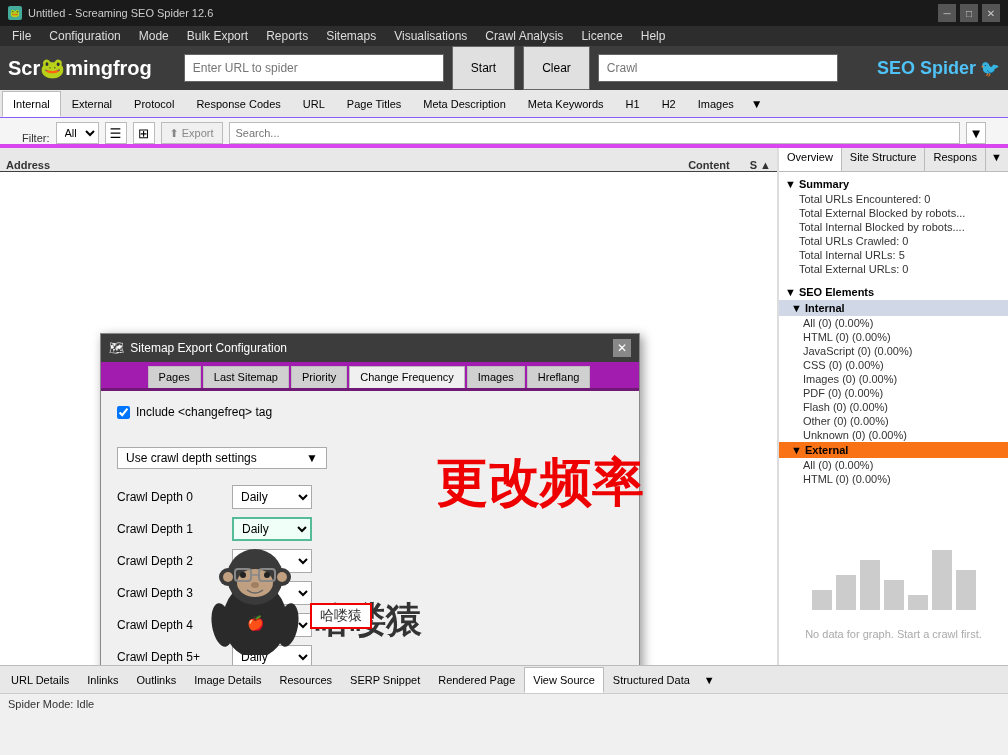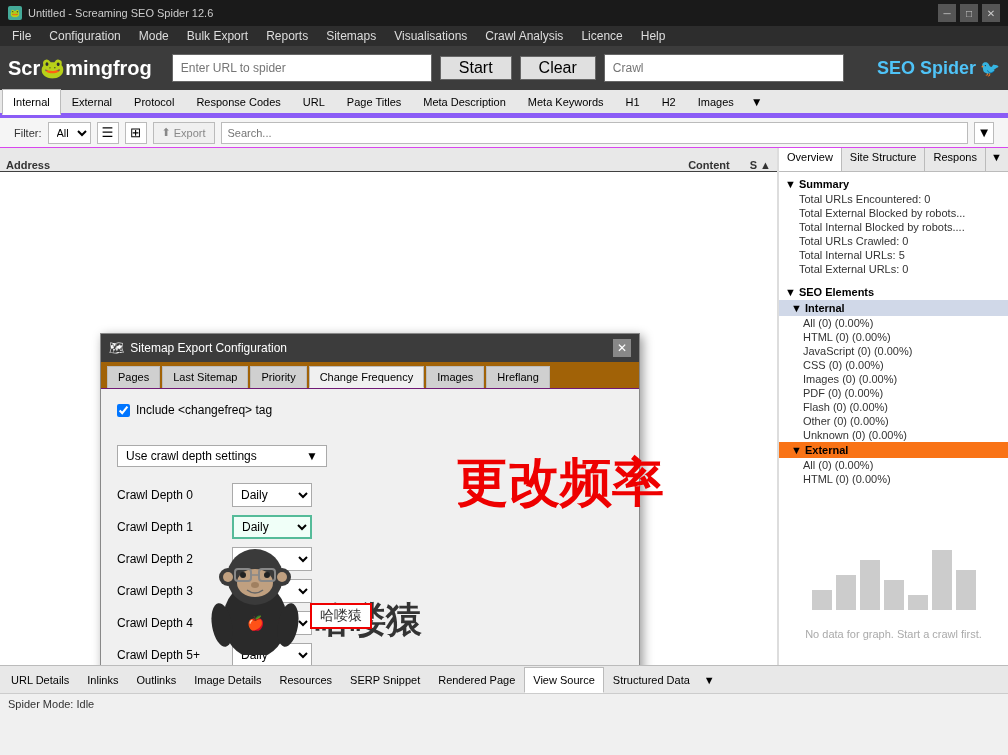--- a/index.html
+++ b/index.html
@@ -44,42 +44,42 @@
       height: 44px;
       display: flex;
       align-items: center;
       padding: 0 8px;
       gap: 8px;
     }
     .logo-area {
       display: flex;
       align-items: center;
       gap: 4px;
-      margin-right: 12px;
+      margin-right: 24px;
       justify-content: center;
     }
     .logo-text { color: white; font-size: 20px; font-weight: bold; }
     .logo-o { color: #e8a020; }
     .url-input {
       flex: 1;
       max-width: 260px;
       height: 28px;
       padding: 0 8px;
       background: white;
       border: 1px solid #666;
       font-size: 12px;
       color: #999;
     }
     .toolbar-btn {
-      height: 24px;
+      height: 44px;
       padding: 0 18px;
       border: 1px solid #666;
       background: #e0e0e0;
       cursor: pointer;
-      font-size: 16px;
+      font-size: 12px;
       font-weight: 500;
     }
     .toolbar-btn.start { background: #e0e0e0; }
     .toolbar-btn.clear { background: #e0e0e0; }
     .crawl-input {
       flex: 1;
       max-width: 240px;
       height: 28px;
       padding: 0 8px;
       background: white;
@@ -93,21 +93,21 @@
       font-weight: bold;
       display: flex;
       align-items: center;
       gap: 4px;
     }
     .twitter-icon { color: #1da1f2; font-size: 16px; }
 
     
     .main-tabs {
       background: #e8e8e8;
-      border-bottom: 5px solid #8b5cf6;
+      border-bottom: 1px solid #8b5cf6;
       display: flex;
       align-items: center;
       height: 28px;
       padding: 0 2px;
     }
     .main-tab {
       padding: 4px 10px;
       cursor: pointer;
       border: 1px solid transparent;
       font-size: 11px;
@@ -120,25 +120,25 @@
       background: white;
       border-color: #bbb #bbb #fff #bbb;
       border-bottom: 1px solid white;
       margin-bottom: -1px;
     }
     .tab-more { padding: 4px 6px; cursor: pointer; }
 
     
     .filter-bar {
       background: #f5f5f5;
-      border-bottom: 1px solid #d946ef;
+      border-bottom: 4px solid #d946ef;
       height: 30px;
       display: flex;
-      align-items: center;
-      padding: 0 14px;
+      align-items: flex-end;
+      padding: 0 22px;
       gap: 6px;
     }
     .filter-label { font-size: 11px; color: #333; }
     .filter-select {
       height: 22px;
       padding: 0 4px;
       font-size: 11px;
       border: 1px solid #bbb;
       background: white;
     }
@@ -303,24 +303,25 @@
       background: #888;
       border: none;
       color: white;
       cursor: pointer;
       font-size: 12px;
       display: flex;
       align-items: center;
       justify-content: center;
     }
     .dialog-tabs {
-      background: #a16207;
+      background: #a21caf;
       display: flex;
       padding: 4px 6px 0 6px;
-      border-bottom: 1px solid #701a75;
+      border-bottom: 3px solid #701a75;
+      justify-content: center;
     }
     .dialog-tab {
       padding: 4px 10px;
       font-size: 11px;
       cursor: pointer;
       border: 1px solid #bbb;
       background: #d0d0d0;
       margin-right: 2px;
       border-bottom: none;
     }
@@ -588,21 +589,21 @@
             <span class="crawl-depth-label">Crawl Depth 5+</span>
             <select class="depth-select">
               <option>Daily</option>
             </select>
           </div>
         </div>
       </div>
 
     </div>
 
-    <div style="position:absolute; top:300px; left:456px; font-size:52px; color:#e00; font-weight:bold; z-index:200; pointer-events:none; font-family:sans-serif;">更改频率</div>
+    <div style="position:absolute; top:300px; left:436px; font-size:52px; color:#e00; font-weight:bold; z-index:200; pointer-events:none; font-family:sans-serif;">更改频率</div>
 
     <div style="position:absolute; bottom:10px; left:200px; display:flex; align-items:flex-end; z-index:150; pointer-events:none;">
 
       <svg width="110" height="130" viewBox="0 0 110 130" xmlns="http://www.w3.org/2000/svg">
 
         <ellipse cx="55" cy="95" rx="32" ry="38" fill="#2a2a2a"></ellipse>
 
         <circle cx="55" cy="52" r="28" fill="#3a3a3a"></circle>
 
         <circle cx="28" cy="52" r="9" fill="#3a3a3a"></circle>

